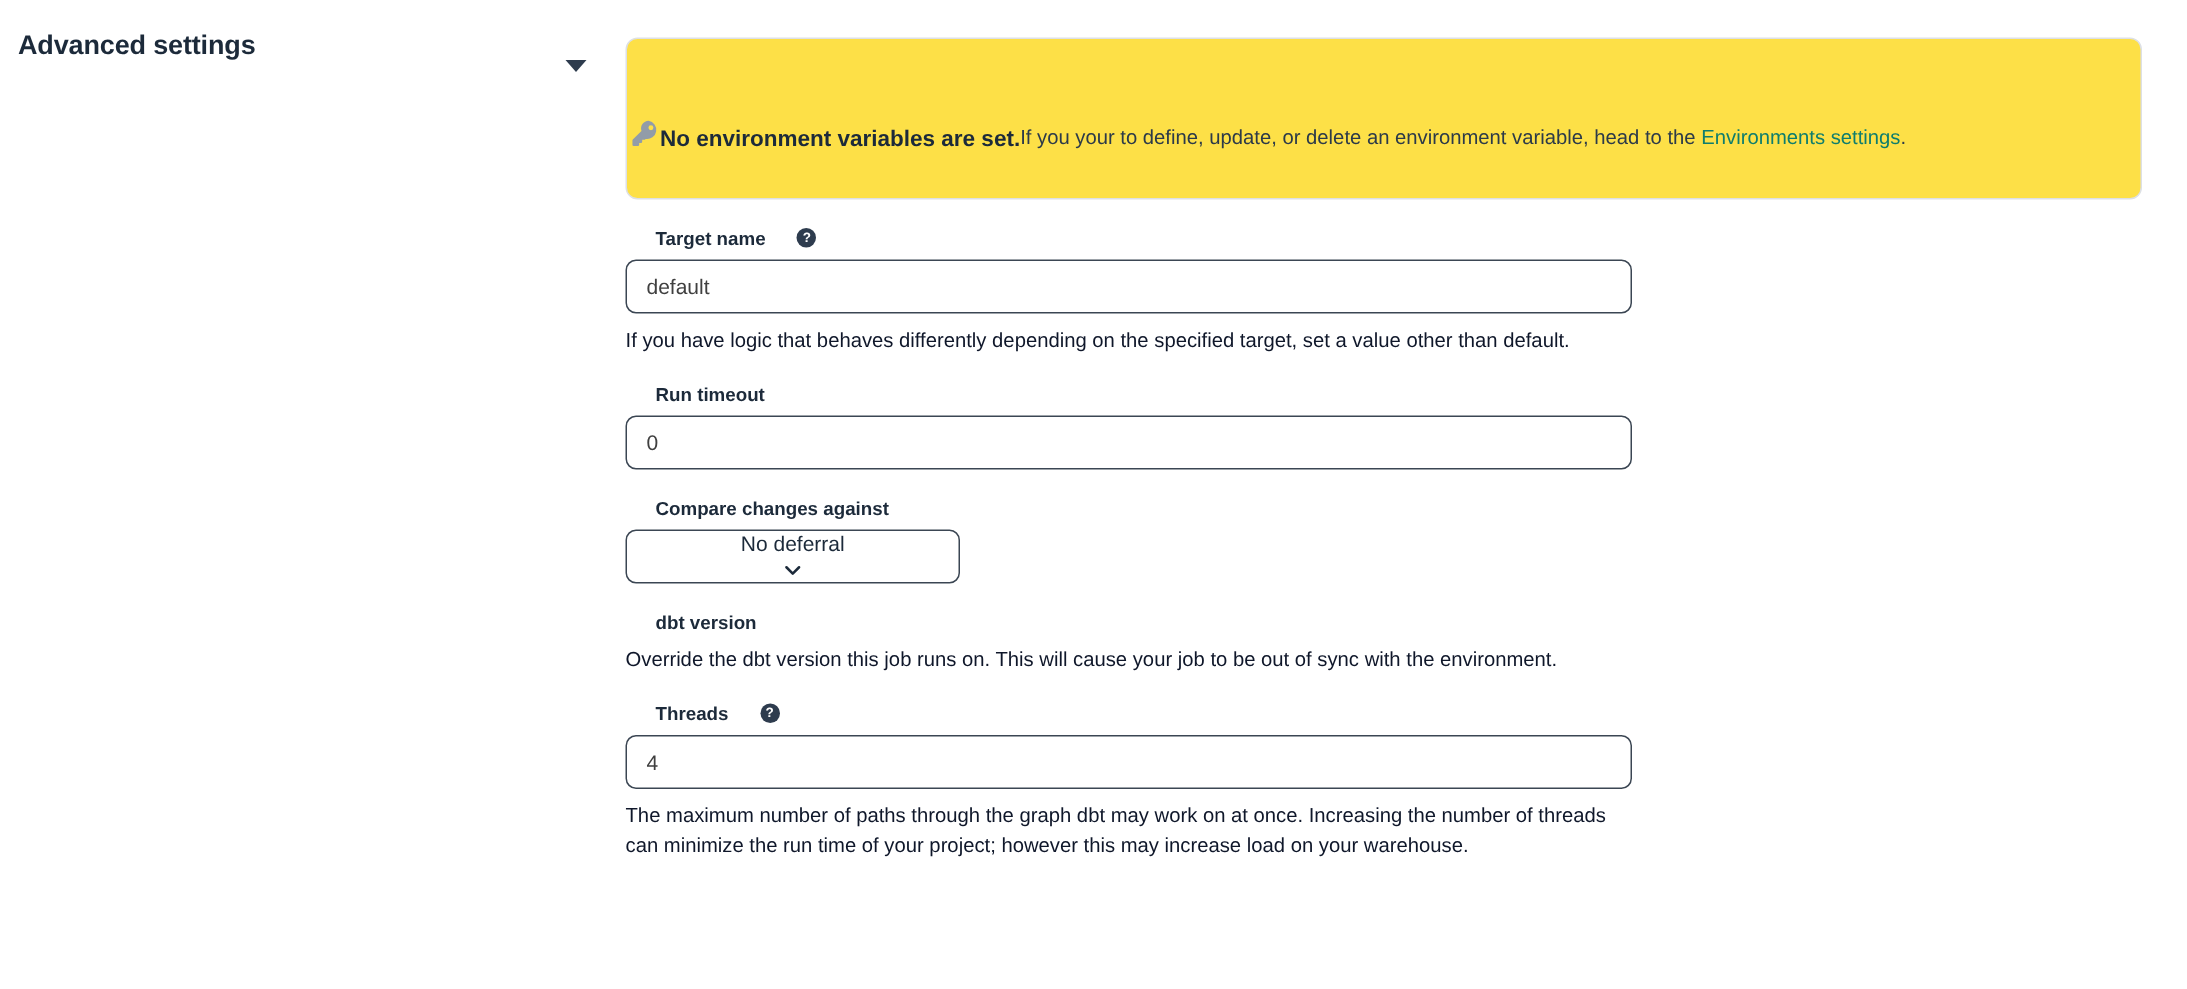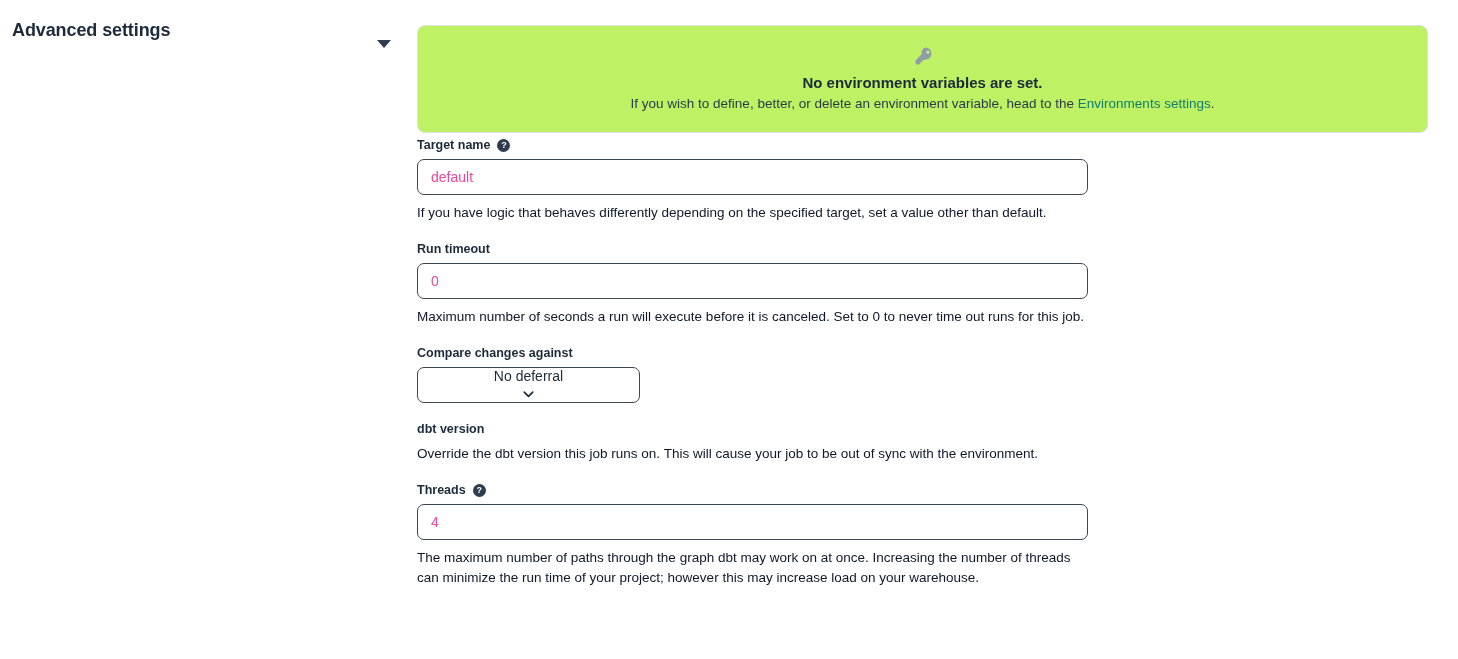--- a/index.html
+++ b/index.html
@@ -27,49 +27,50 @@
     cursor: pointer;
   }
 
   
   .content { position: absolute; left: 417px; top: 25px; width: 1011px; }
 
   .env-card {
     width: 1011px; height: 108px;
     border: 1px solid #dde0e5;
     border-radius: 8px;
-    background: #bef264;
-    display: flex; flex-direction: column; align-items: center;
+    background: #fde047;
+    display: flex; flex-direction: row; align-items: center;
     padding-top: 19px;
-    margin-bottom: 5px;
+    margin-bottom: 19px;
   }
   .key-icon { display: block; }
   .env-title { font-size: 15px; font-weight: 700; color: #1c2a3a; margin-top: 7px; }
   .env-msg { font-size: 13.5px; color: #2c3a49; margin: 5px 0 0 0; }
   .env-link { color: #0e7d6d; cursor: pointer; }
 
   .form { width: 671px; }
   .field-group { margin-bottom: 19px; }
   .field-label {
-    display: flex; align-items: center; gap: 7px;
+    display: flex; align-items: flex-start; gap: 21px;
     font-size: 12.5px; font-weight: 700; color: #1c2a3a;
     margin-bottom: 7px;
+    margin-left: 20px;
   }
   .help-icon {
     width: 13px; height: 13px; border-radius: 50%;
     background: #2e3c4e; color: #ffffff;
     font-size: 9px; font-weight: 700; line-height: 13px;
     display: inline-flex; align-items: center; justify-content: center;
     cursor: pointer; flex: 0 0 auto;
   }
   .text-input {
     width: 100%; height: 36px;
     border: 1px solid #3b4653; border-radius: 7px;
     padding: 0 13px;
-    font-size: 14px; color: #ec4899;
+    font-size: 14px; color: #404040;
     font-family: inherit; background: #ffffff; outline: none;
   }
   .select {
     height: 36px;
     border: 1px solid #3b4653; border-radius: 7px;
     background: #ffffff;
     display: flex; align-items: center; justify-content: space-between;
     padding: 0 13px;
     font-size: 14px; color: #1c2a3a;
     cursor: pointer;
@@ -92,40 +93,39 @@
 
 <div class="collapse-caret"></div>
 
 <div class="content">
 
   <div class="env-card">
     <svg class="key-icon" width="22" height="22" viewBox="0 0 24 24" fill="#929ca8" fill-rule="evenodd">
       <path d="M15.7 2.8a5.5 5.5 0 0 0-5.18 7.32l-6.3 6.3a.9.9 0 0 0-.27.64v3.2a.9.9 0 0 0 .9.9h3.1a.9.9 0 0 0 .9-.9v-1.3h1.3a.9.9 0 0 0 .9-.9v-1.5h1.5a.9.9 0 0 0 .64-.26l.33-.33A5.5 5.5 0 1 0 15.7 2.8zm1.7 3.2a1.8 1.8 0 1 1-1.8 1.8 1.8 1.8 0 0 1 1.8-1.8z"></path>
     </svg>
     <div class="env-title">No environment variables are set.</div>
-    <p class="env-msg"><span>If you wish to define, better, or delete an environment variable, head to the </span><a class="env-link">Environments settings</a><span>.</span></p>
+    <p class="env-msg"><span>If you your to define, update, or delete an environment variable, head to the </span><a class="env-link">Environments settings</a><span>.</span></p>
   </div>
 
   <div class="form">
 
     <div class="field-group">
       <div class="field-label">
         <span>Target name</span>
         <span class="help-icon">?</span>
       </div>
       <input class="text-input" type="text" value="default" style="">
       <p class="field-help">If you have logic that behaves differently depending on the specified target, set a value other than default.</p>
     </div>
 
     <div class="field-group">
       <div class="field-label">
         <span>Run timeout</span>
       </div>
       <input class="text-input" type="text" value="0" style="">
-      <p class="field-help">Maximum number of seconds a run will execute before it is canceled. Set to 0 to never time out runs for this job.</p>
     </div>
 
     <div class="field-group">
       <div class="field-label">
         <span>Compare changes against</span>
       </div>
       <div class="select select-small">
         <span>No deferral</span>
         <svg class="chevron-icon" width="15" height="15" viewBox="0 0 16 16" fill="none" stroke="#1c2a3a" stroke-width="1.8" stroke-linecap="round" stroke-linejoin="round">
           <polyline points="3.5,5.5 8,10 12.5,5.5"></polyline>

